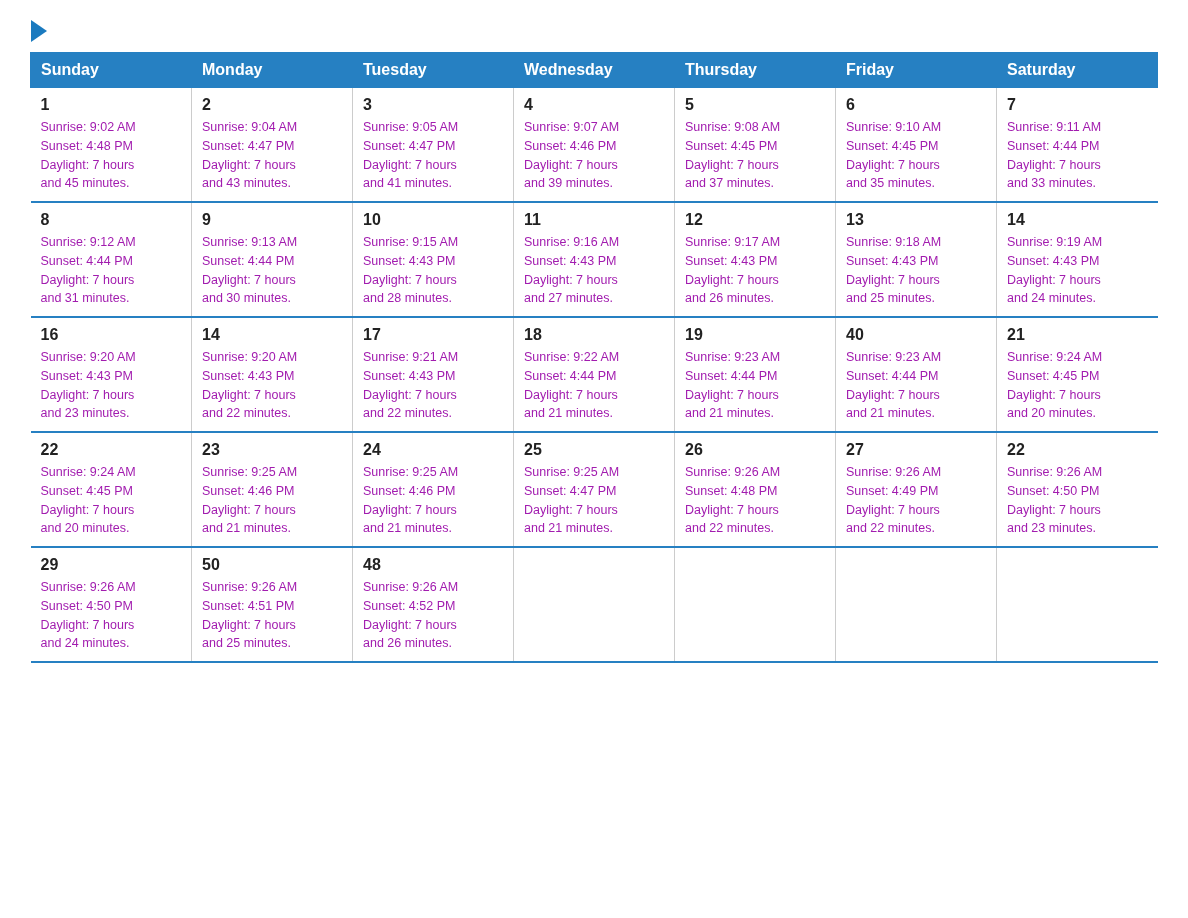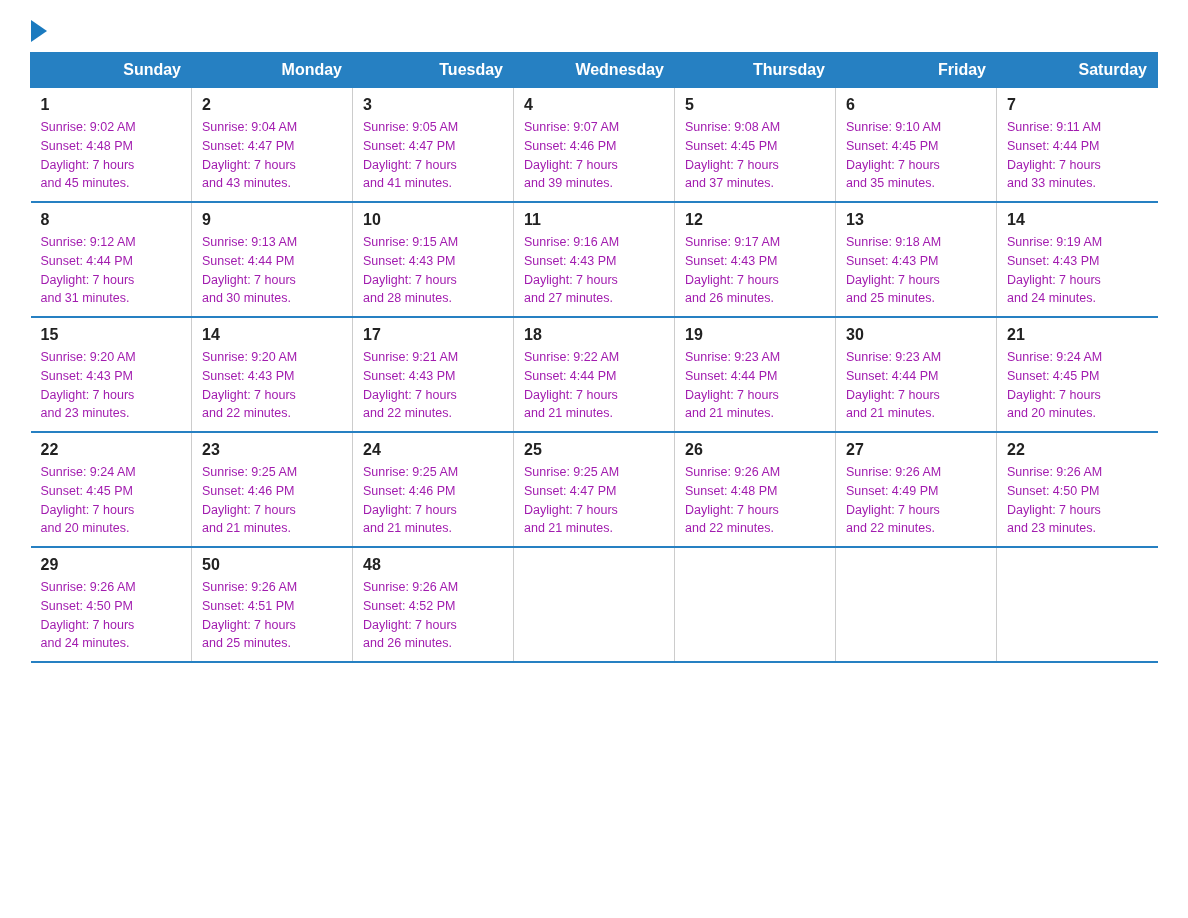--- a/index.html
+++ b/index.html
@@ -36,21 +36,21 @@
       margin-top: 8px;
     }
     thead tr {
       background: #2680c2;
     }
     thead th {
       color: #fff;
       font-size: 16px;
       font-weight: 600;
       padding: 8px 10px;
-      text-align: right;
+      text-align: left;
       border: 1px solid #2680c2;
     }
     tbody tr {
       border-bottom: 2px solid #2680c2;
     }
     tbody td {
       vertical-align: top;
       padding: 8px 10px;
       font-size: 13px;
       color: #333;
@@ -260,21 +260,21 @@
         <div class="day-info">
           Sunrise: 9:19 AM<br>
           Sunset: 4:43 PM<br>
           Daylight: 7 hours<br>
           and 24 minutes.
         </div>
       </td>
       </tr>
       <tr>
         <td>
-        <span class="day-number">15</span>
+        <span class="day-number">16</span>
         <div class="day-info">
           Sunrise: 9:20 AM<br>
           Sunset: 4:43 PM<br>
           Daylight: 7 hours<br>
           and 23 minutes.
         </div>
       </td>
         <td>
         <span class="day-number">14</span>
         <div class="day-info">
@@ -305,21 +305,21 @@
         <td>
         <span class="day-number">19</span>
         <div class="day-info">
           Sunrise: 9:23 AM<br>
           Sunset: 4:44 PM<br>
           Daylight: 7 hours<br>
           and 21 minutes.
         </div>
       </td>
         <td>
-        <span class="day-number">30</span>
+        <span class="day-number">40</span>
         <div class="day-info">
           Sunrise: 9:23 AM<br>
           Sunset: 4:44 PM<br>
           Daylight: 7 hours<br>
           and 21 minutes.
         </div>
       </td>
         <td>
         <span class="day-number">21</span>
         <div class="day-info">

